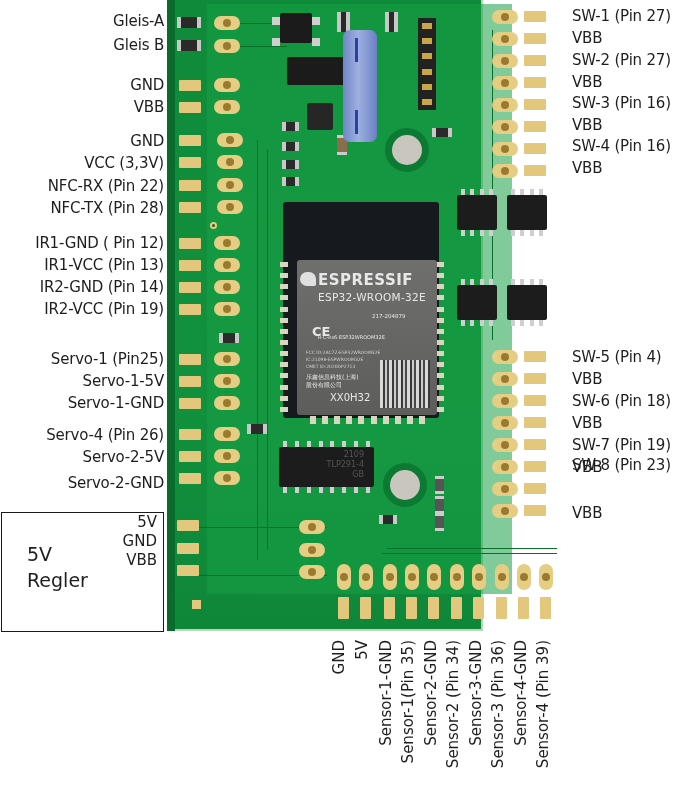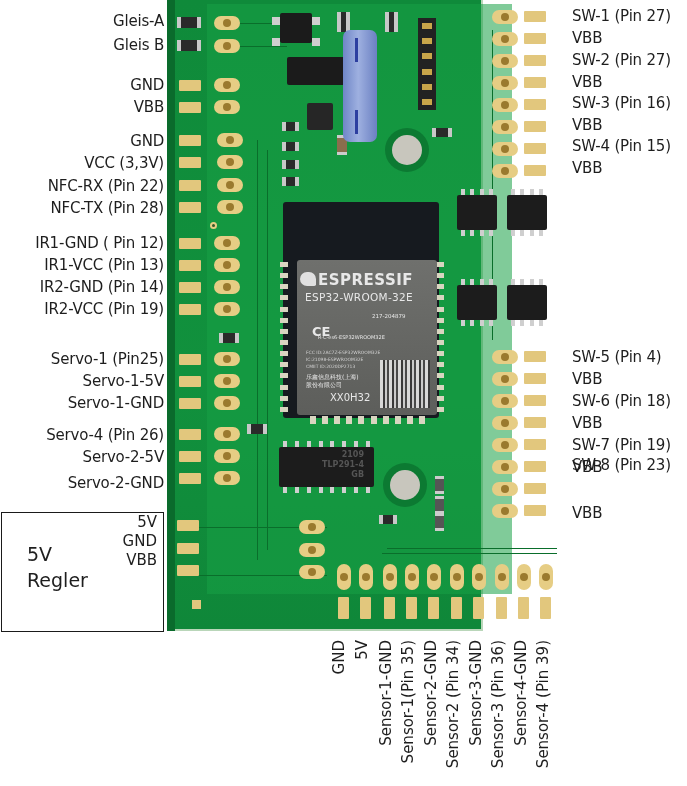--- a/index.html
+++ b/index.html
@@ -7,21 +7,21 @@
   body { position: relative; font-family: "DejaVu Sans", "Liberation Sans", sans-serif; color: #222; }
 
   .lbl { position: absolute; font-size: 15px; line-height: 22px; white-space: nowrap; color: #1e1e1e; letter-spacing: -0.2px; }
   .lbl.left { text-align: right; right: 523px; }
   .lbl.right { left: 572px; }
   .vlbl { position: absolute; top: 640px; font-size: 15px; line-height: 22px; white-space: nowrap; color: #1e1e1e;
           transform-origin: 0 0; transform: rotate(-90deg); text-align: right; width: 150px; }
 
   .pcb { position: absolute; left: 167px; top: 0; width: 316px; height: 631px;
          background: linear-gradient(180deg, #0f8a3a 0%, #11913d 60%, #0f8739 100%);
-         border-right: 2px solid #b9d6b9; border-bottom: 2px solid #b9d6b9; font-weight: bold; }
+         border-right: 2px solid #b9d6b9; border-bottom: 2px solid #b9d6b9; }
   .pcb-edge-left { position: absolute; left: 0; top: 0; width: 8px; height: 631px; background: #0a6b2c; }
   .plane { position: absolute; background: #17a046; }
   .pad-rect { position: absolute; width: 22px; height: 11px; background: #e2c77d; border-radius: 1px; }
   .pad-oval { position: absolute; width: 26px; height: 14px; background: #e6cd84; border-radius: 8px; }
   .pad-oval::after { content: ""; position: absolute; left: 9px; top: 3px; width: 8px; height: 8px; border-radius: 50%; background: #9a7a2e; }
   .pad-vrect { position: absolute; width: 11px; height: 22px; background: #e2c77d; border-radius: 1px; }
   .pad-voval { position: absolute; width: 14px; height: 26px; background: #e6cd84; border-radius: 8px; }
   .pad-voval::after { content: ""; position: absolute; left: 3px; top: 9px; width: 8px; height: 8px; border-radius: 50%; background: #9a7a2e; }
   .via { position: absolute; width: 7px; height: 7px; border-radius: 50%; background: #e6cd84; }
   .via::after { content: ""; position: absolute; left: 2px; top: 2px; width: 3px; height: 3px; border-radius: 50%; background: #2f5a2a; }
@@ -376,40 +376,40 @@
     <span></span>
     <span></span>
     <span></span>
     <span></span>
     <span></span>
     <span></span>
 </div>
 <div class="esp-can"></div>
 <div class="esp-text" style="left:318px; top:271px; font-size:15px; font-weight:bold; letter-spacing:.5px">ESPRESSIF</div>
 <div style="position:absolute; left:300px; top:272px; width:16px; height:14px; border-radius:8px 8px 2px 8px; background:#e0e0e0"></div>
-<div class="esp-text" style="left:305px; top:291px; font-size:10.5px; letter-spacing:.3px">ESP32-WROOM-32E</div>
+<div class="esp-text" style="left:318px; top:291px; font-size:10.5px; letter-spacing:.3px">ESP32-WROOM-32E</div>
 <div class="esp-text" style="left:312px; top:324px; font-size:13px; font-weight:bold">CE</div>
 <div class="esp-text" style="left:372px; top:313px; font-size:5.5px">217-204879</div>
 <div class="esp-text" style="left:318px; top:334px; font-size:5px">R-C-es6-ESP32WROOM32E</div>
 <div class="esp-text" style="left:306px; top:350px; font-size:4.5px; color:#d0d0d0">FCC ID:2AC7Z-ESP32WROOM32E</div>
 <div class="esp-text" style="left:306px; top:357px; font-size:4.5px; color:#d0d0d0">IC:21098-ESPWROOM32E</div>
 <div class="esp-text" style="left:306px; top:364px; font-size:4.5px; color:#d0d0d0">CMIIT ID:2020DP2713</div>
 <div class="esp-text" style="left:306px; top:373px; font-size:6px">乐鑫信息科技(上海)</div>
 <div class="esp-text" style="left:306px; top:381px; font-size:6px">股份有限公司</div>
 <div class="esp-text" style="left:330px; top:392px; font-size:10px">XX0H32</div>
 <div class="qr"></div>
 
 <div>
   <div class="lbl right" style="top:5px">SW-1 (Pin 27)</div>
   <div class="lbl right" style="top:27px">VBB</div>
   <div class="lbl right" style="top:49px">SW-2 (Pin 27)</div>
   <div class="lbl right" style="top:71px">VBB</div>
   <div class="lbl right" style="top:92px">SW-3 (Pin 16)</div>
   <div class="lbl right" style="top:114px">VBB</div>
-  <div class="lbl right" style="top:135px">SW-4 (Pin 15)</div>
+  <div class="lbl right" style="top:135px">SW-4 (Pin 16)</div>
   <div class="lbl right" style="top:157px">VBB</div>
   <div class="lbl right" style="top:346px">SW-5 (Pin 4)</div>
   <div class="lbl right" style="top:368px">VBB</div>
   <div class="lbl right" style="top:390px">SW-6 (Pin 18)</div>
   <div class="lbl right" style="top:412px">VBB</div>
   <div class="lbl right" style="top:434px">SW-7 (Pin 19)</div>
   <div class="lbl right" style="top:456px">VBB</div>
   <div class="lbl right" style="top:454px">SW-8 (Pin 23)</div>
   <div class="lbl right" style="top:502px">VBB</div>
 </div>

